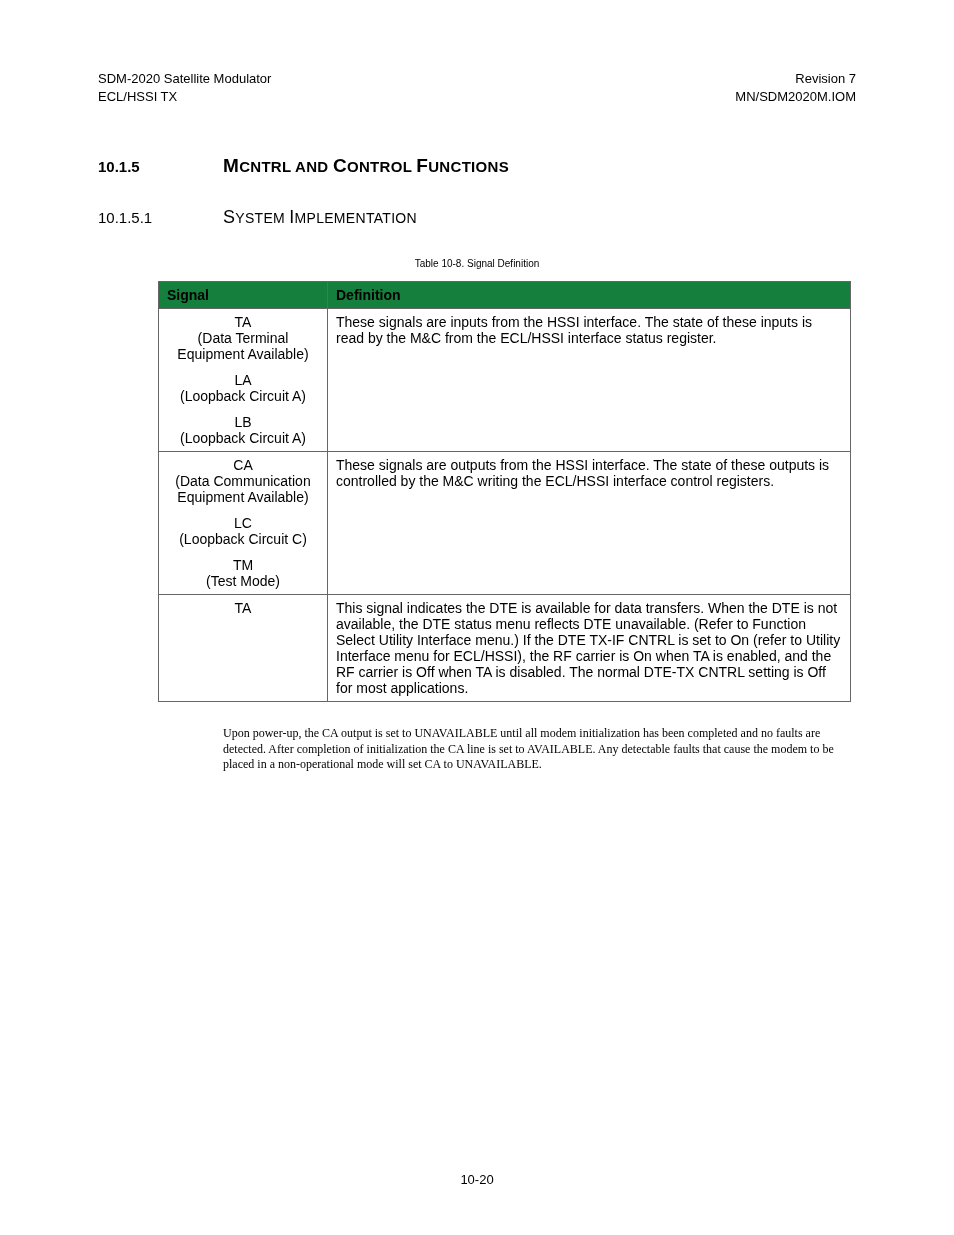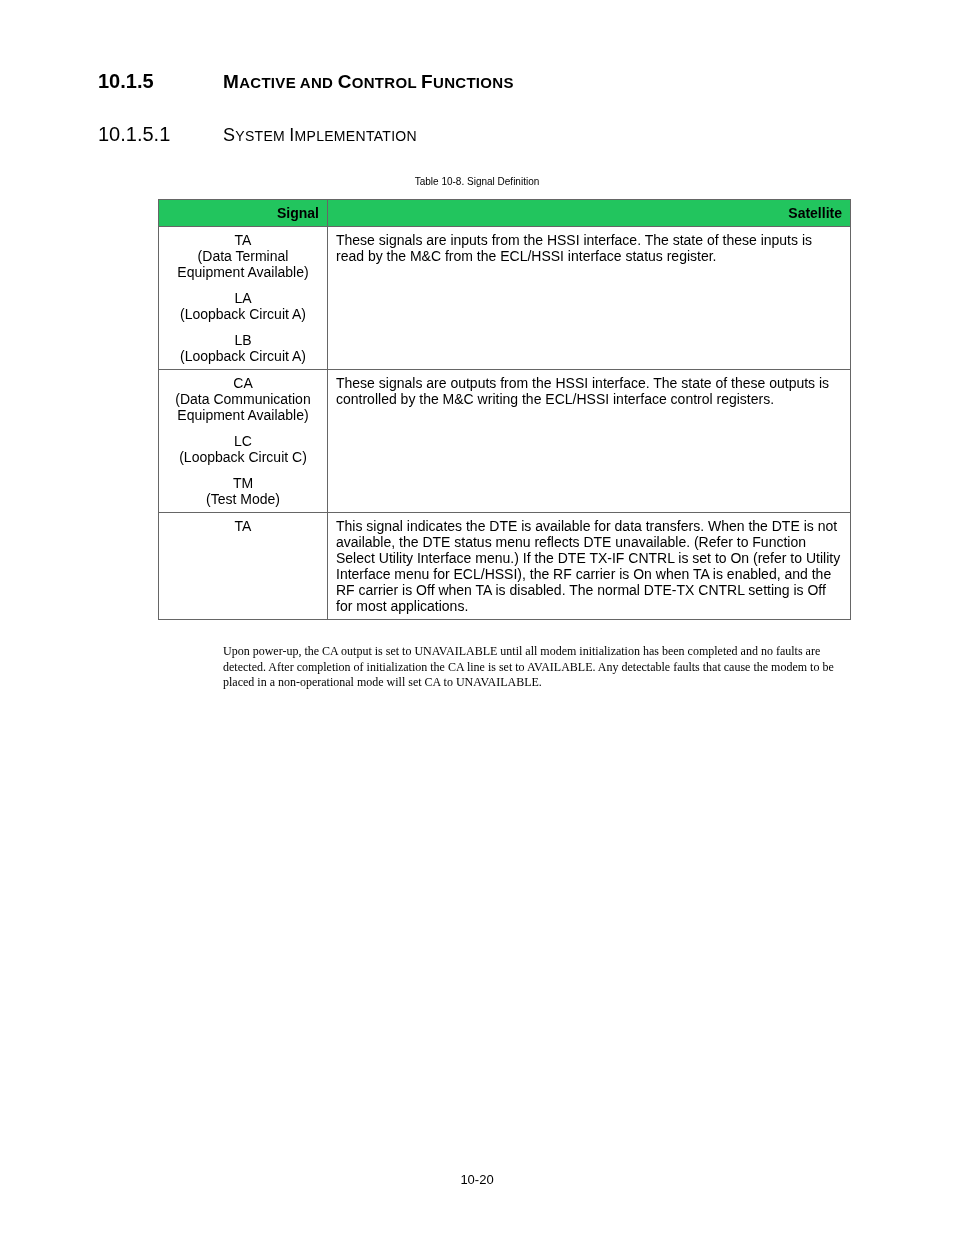--- a/index.html
+++ b/index.html
@@ -23,21 +23,21 @@
     line-height:1.35;
     margin-bottom:50px;
   }
   .hdr .right{text-align:right;}
   .sec-row{
     display:flex;
     align-items:baseline;
     margin-bottom:30px;
   }
   .sec-num{
-    font-size:20px;
+    font-size:15px;
     font-weight:bold;
     width:125px;
   }
   .sec-title{
     font-size:19px;
     font-weight:bold;
     letter-spacing:0.3px;
   }
   .sec-title .sc{font-size:15px;}
   .sub-title{font-size:18px;}
@@ -52,21 +52,21 @@
     width:693px;
     margin:0 0 24px 60px;
     font-size:14px;
   }
   table.signal th, table.signal td{
     border:1px solid #666;
     padding:5px 8px;
     vertical-align:top;
     text-align:left;
   }
-  table.signal th{background:#22c55e;font-weight:bold;text-align:right;}
+  table.signal th{background:#15803d;font-weight:bold;}
   table.signal td.sig{width:152px;text-align:center;}
   table.signal td.sig.left{text-align:left;}
   .sig-block{margin-bottom:10px;}
   .sig-block:last-child{margin-bottom:0;}
   .body-text{
     margin-left:125px;
     font-family:"Times New Roman", Times, serif;
     font-size:12px;
     line-height:1.3;
   }
@@ -77,42 +77,52 @@
     left:0;right:0;
     text-align:center;
     font-size:13px;
   }
 </style>
 </head>
 <body>
 
 <div class="page">
 
+  <div class="hdr">
+    <div class="left">
+      <div>SDM-2020 Satellite Modulator</div>
+      <div>ECL/HSSI TX</div>
+    </div>
+    <div class="right">
+      <div>Revision 7</div>
+      <div>MN/SDM2020M.IOM</div>
+    </div>
+  </div>
 
   <div class="sec-row">
     <div class="sec-num">10.1.5</div>
     <div class="sec-title">
-      <span>M</span><span class="sc">ACTIVE AND </span><span>C</span><span class="sc">ONTROL </span><span>F</span><span class="sc">UNCTIONS</span>
+      <span>M</span><span class="sc">CNTRL AND </span><span>C</span><span class="sc">ONTROL </span><span>F</span><span class="sc">UNCTIONS</span>
     </div>
   </div>
 
   <div class="sec-row">
     <div class="sec-num" style="font-weight:normal;">10.1.5.1</div>
     <div class="sec-title sub-title" style="font-weight:normal;text-align:center;">
       <span>S</span><span class="sc">YSTEM </span><span>I</span><span class="sc">MPLEMENTATION</span>
     </div>
   </div>
 
   <div class="tbl-caption">Table 10-8.  Signal Definition</div>
 
   <table class="signal">
     <thead>
       <tr>
         <th>Signal</th>
-        <th>Satellite</th>
+        <th>Definition</th>
       </tr>
     </thead>
     <tbody id="tbody">
         <tr>
           <td class="sig">
             <div class="sig-block">
               <div>TA</div>
               <div>(Data Terminal Equipment Available)</div>
             </div>
             <div class="sig-block">

